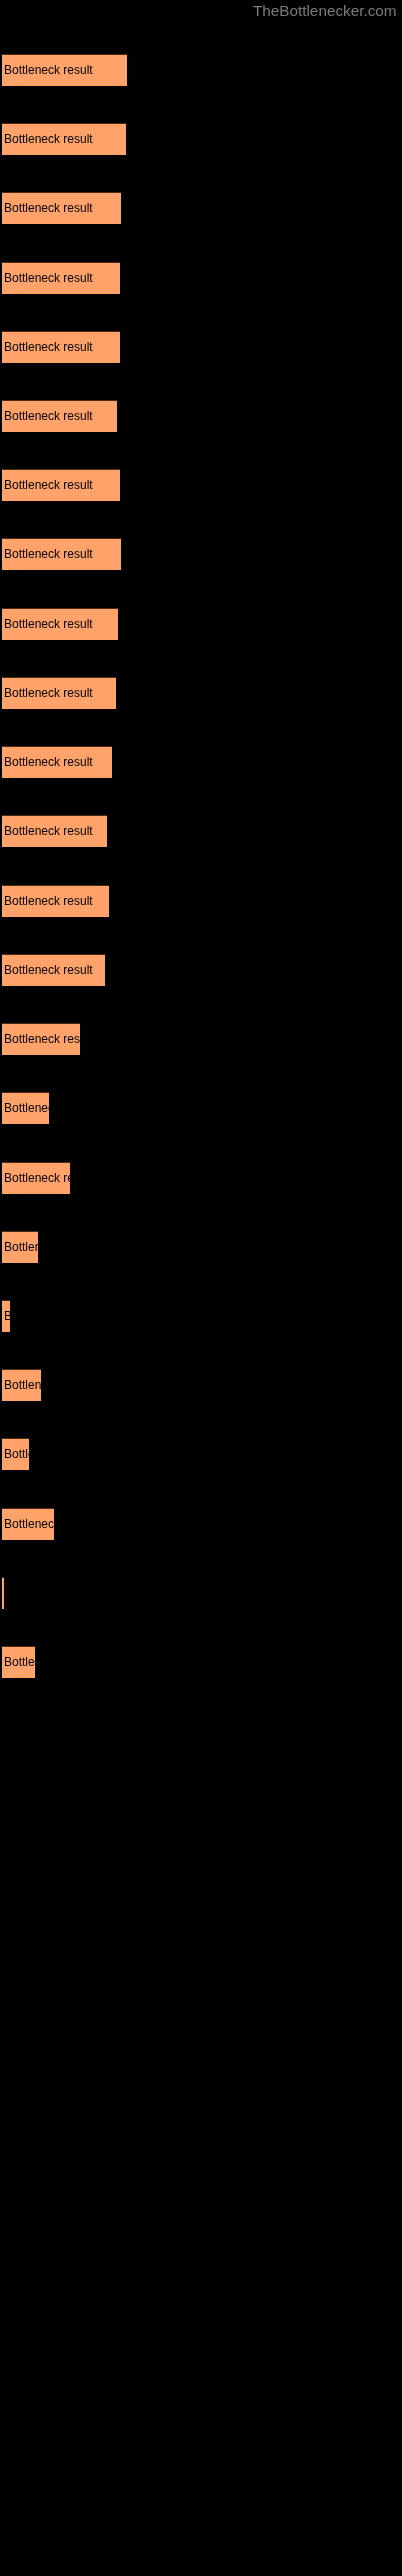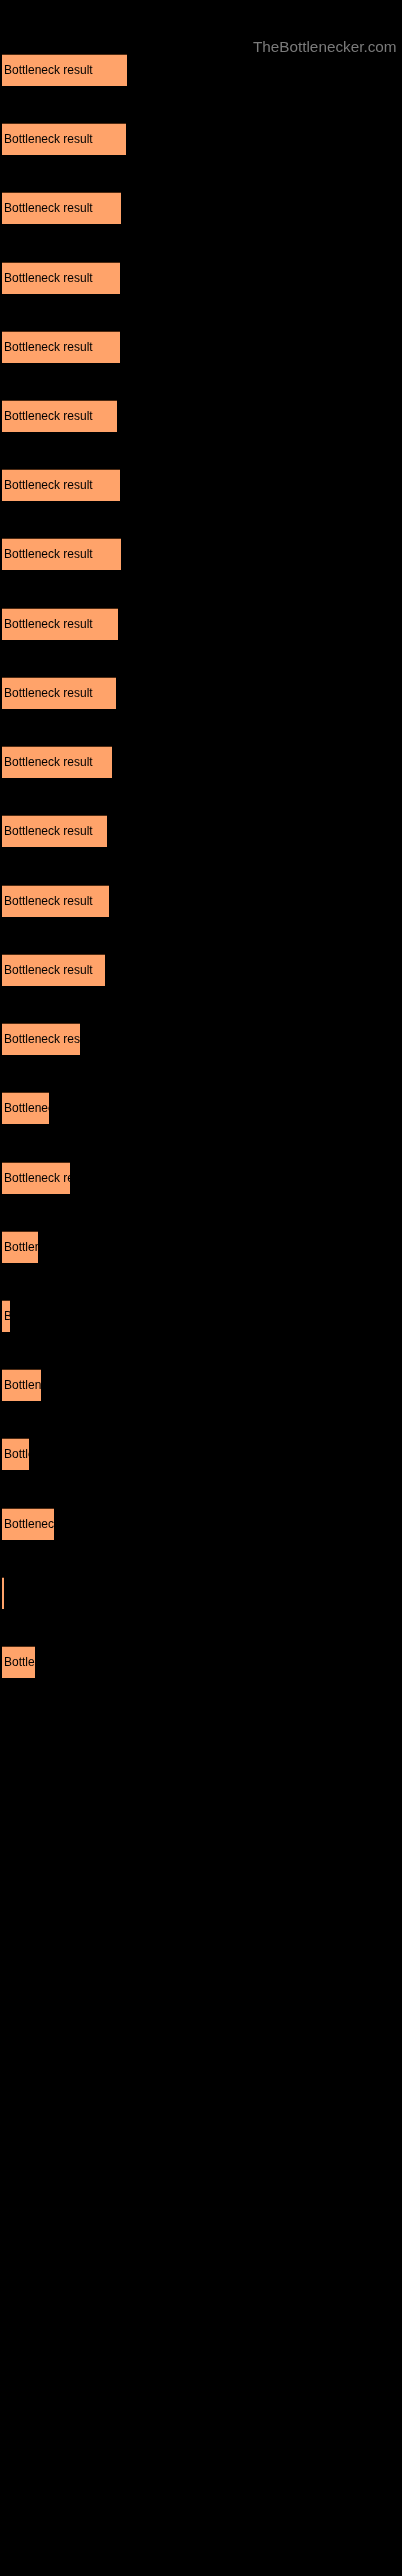--- a/index.html
+++ b/index.html
@@ -25,21 +25,20 @@
   #chart-title {
     position: absolute;
     right: 6.4px;
     top: 1.6px;
     color: #7b7b7b;
     font-size: 15.3px;
     font-family: "Liberation Sans", sans-serif;
     letter-spacing: 0px;
     white-space: nowrap;
     line-height: 17.7px;
-    margin-top: 36px;
   }
   #bars-layer {
     position: absolute;
     left: 0;
     top: 8px;
     width: 387px;
     height: 2576px;
   }
   .bar-row {
     position: absolute;

